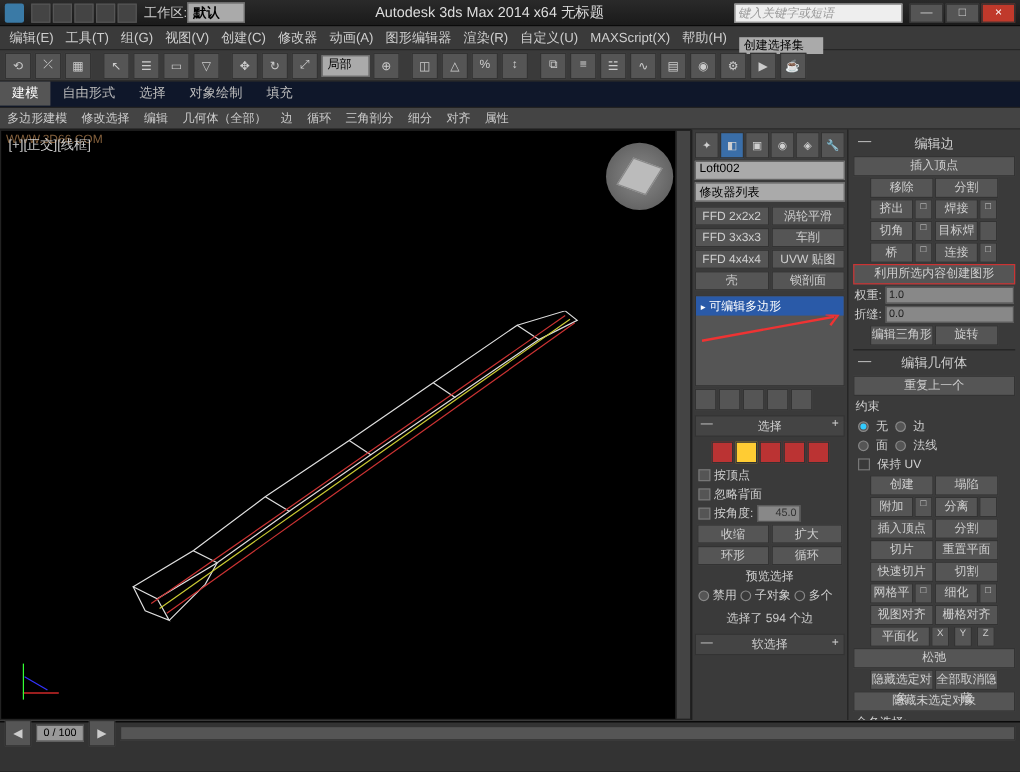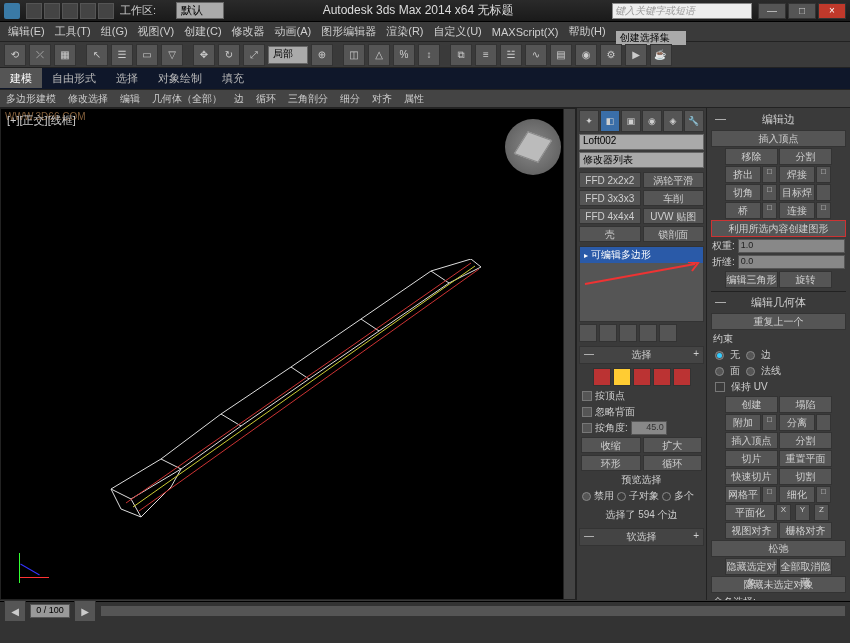--- a/index.html
+++ b/index.html
@@ -3,21 +3,21 @@
   <meta charset="utf-8">
   <style>
     * { margin: 0; padding: 0; box-sizing: border-box; font-family: "Microsoft YaHei", SimSun, sans-serif; }
     body { background: #393939; color: #cfcfcf; width: 850px; height: 643px; overflow: hidden; font-size: 11px; position: relative; }
     
     .title-bar { height: 22px; background: linear-gradient(#2a2a2a,#1a1a1a); display: flex; align-items: center; padding: 0 4px; border-bottom: 1px solid #000; }
     .title-bar .logo { width: 16px; height: 16px; background: #3a7aa6; border-radius: 2px; margin-right: 6px; }
     .title-bar .qat { display: flex; gap: 2px; }
     .title-bar .qat div { width: 16px; height: 16px; background: #444; border: 1px solid #555; }
     .title-bar .wslabel { margin-left: 6px; color: #ccc; }
-    .title-bar .wsdrop { background: #aaa; color: #000; padding: 0 20px 0 4px; margin-left: 20px; border: 1px solid #666; }
+    .title-bar .wsdrop { background: #aaa; color: #000; padding: 0 20px 0 4px; margin-left: 0; border: 1px solid #666; font-weight: bold; }
     .title-bar .ttl { flex: 1; text-align: center; color: #ddd; font-size: 12px; }
     .title-bar .search { width: 140px; height: 16px; background: #eee; border: 1px solid #888; color: #999; padding: 0 2px; font-size: 10px; font-style: italic; }
     .title-bar .winbtns { display: flex; gap: 2px; margin-left: 6px; }
     .title-bar .winbtns div { width: 28px; height: 16px; background: #555; border: 1px solid #333; text-align: center; line-height: 13px; font-size: 10px; }
     .title-bar .winbtns .close { background: #c0392b; color: #fff; }
     
     .menu-bar { height: 20px; background: #3a3a3a; display: flex; align-items: center; padding: 0 4px; gap: 2px; border-bottom: 1px solid #222; }
     .menu-bar span { padding: 0 4px; font-size: 11px; cursor: pointer; }
     .menu-bar .droptool { background: #aaa; color:#000; padding: 0 16px 0 4px; margin-left: 4px; font-size: 10px; margin-top: 12px; }
     
@@ -386,29 +386,29 @@
     <div class="r-grid2 g2">
       <div class="lb">快速切片</div>
       <div class="lb">切割</div>
     </div>
     <div class="r-grid2">
       <div class="lb">网格平滑</div>
         <div class="sq">□</div>
       <div class="lb">细化</div>
         <div class="sq">□</div>
     </div>
+    <div class="r-grid2 g2">
+      <div class="lb">视图对齐</div>
+      <div class="lb">栅格对齐</div>
+    </div>
     <div class="r-grid2" style="grid-template-columns:1fr 18px 18px 18px;">
       <div class="lb">平面化</div>
       <div class="sq">X</div>
       <div class="sq">Y</div>
       <div class="sq">Z</div>
-    </div>
-    <div class="r-grid2 g2">
-      <div class="lb">视图对齐</div>
-      <div class="lb">栅格对齐</div>
     </div>
     <div class="r-btn-full">松弛</div>
     <div class="r-grid2 g2">
       <div class="lb">隐藏选定对象</div>
       <div class="lb">全部取消隐藏</div>
     </div>
     <div class="r-btn-full">隐藏未选定对象</div>
     <div style="padding:1px 4px; font-size:10px;">命名选择:</div>
 
   </div>

